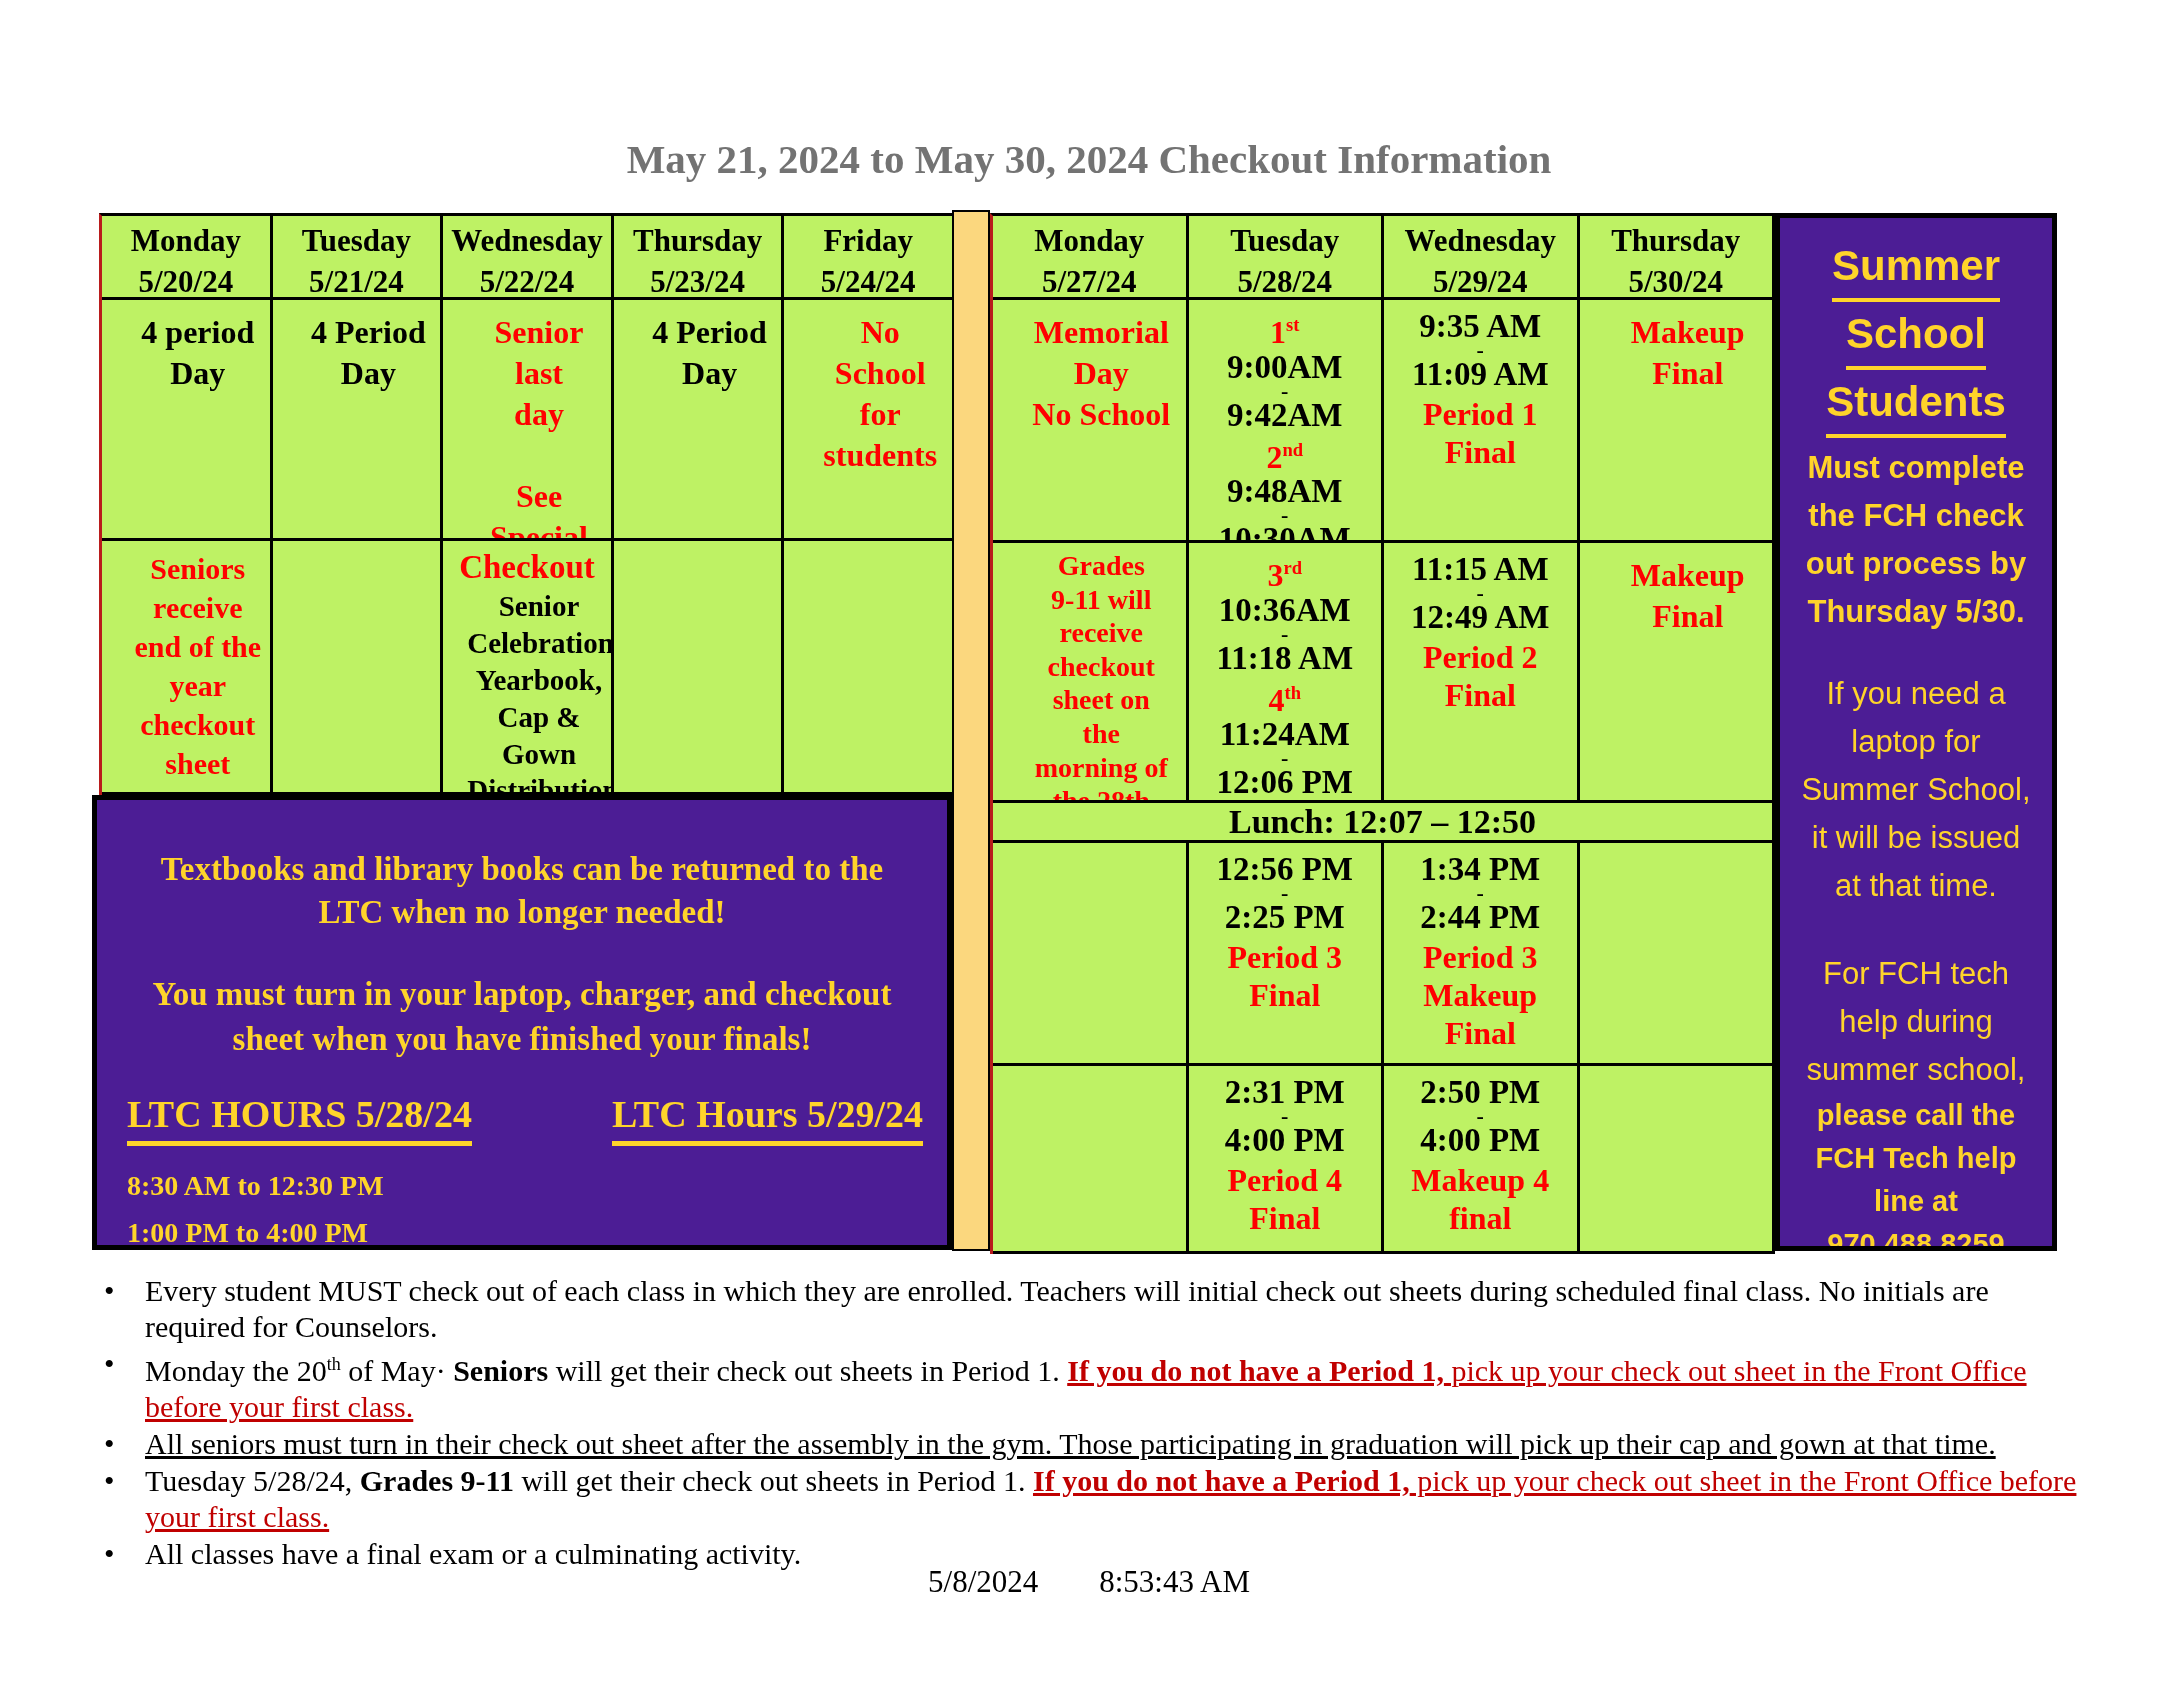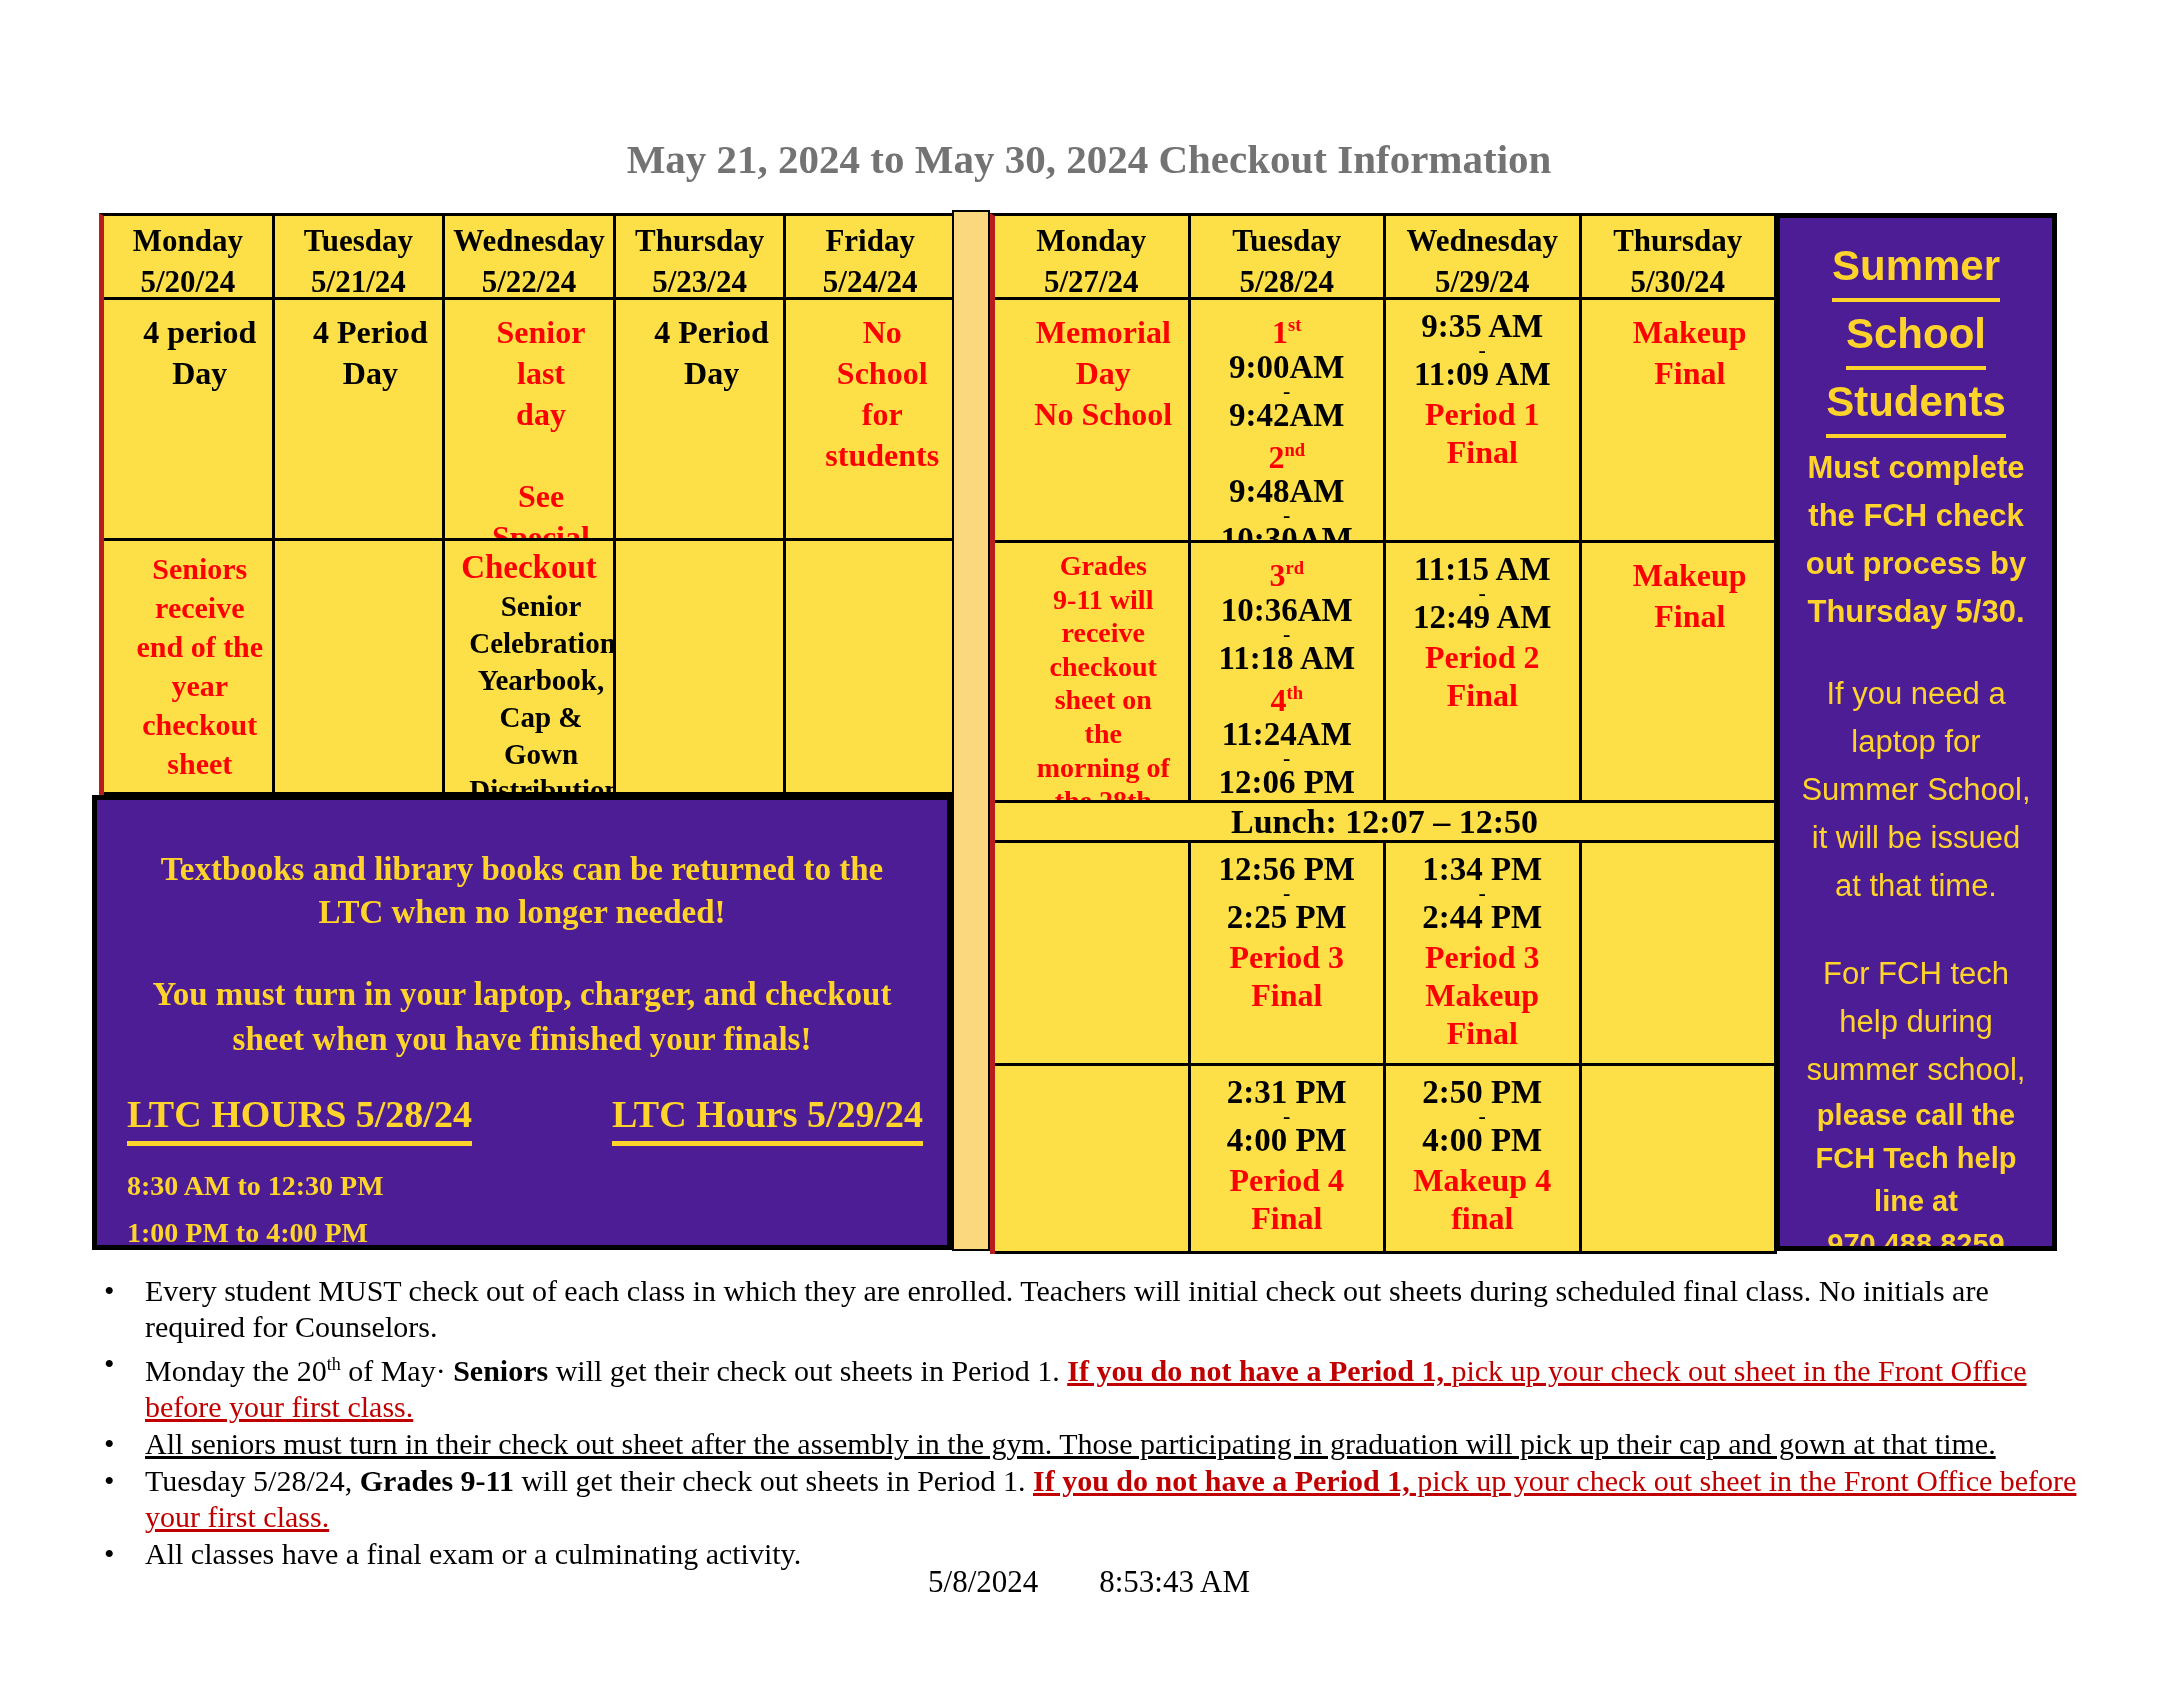--- a/index.html
+++ b/index.html
@@ -8,22 +8,22 @@
     font-family:"Liberation Serif", serif; color:#000; overflow:hidden;
   }
   .abs{position:absolute;}
   
   .title{
     left:0;top:135px;width:2178px;text-align:center;
     font-size:41px;font-weight:bold;color:#737373;
   }
   
   .tbl{
-    display:grid;background:#fde047;
-    border-top:3px solid #000;border-left:5px solid #b91c1c;
+    display:grid;background:#bef264;
+    border-top:3px solid #000;border-left:3px solid #b91c1c;
   }
   .tbl1{left:99px;top:213px;width:853px;grid-template-columns:repeat(5,1fr);
         grid-template-rows:84px 241px 254px;}
   .tbl2{left:990px;top:213px;width:782px;grid-template-columns:repeat(4,1fr);
         grid-template-rows:84px 243px 260px 40px 223px 188px;}
   .c{
     border-right:3px solid #000;border-bottom:3px solid #000;
     overflow:hidden;text-align:center;font-weight:bold;box-sizing:border-box;
   }
   .pre{white-space:pre-line;padding-left:24px;}

